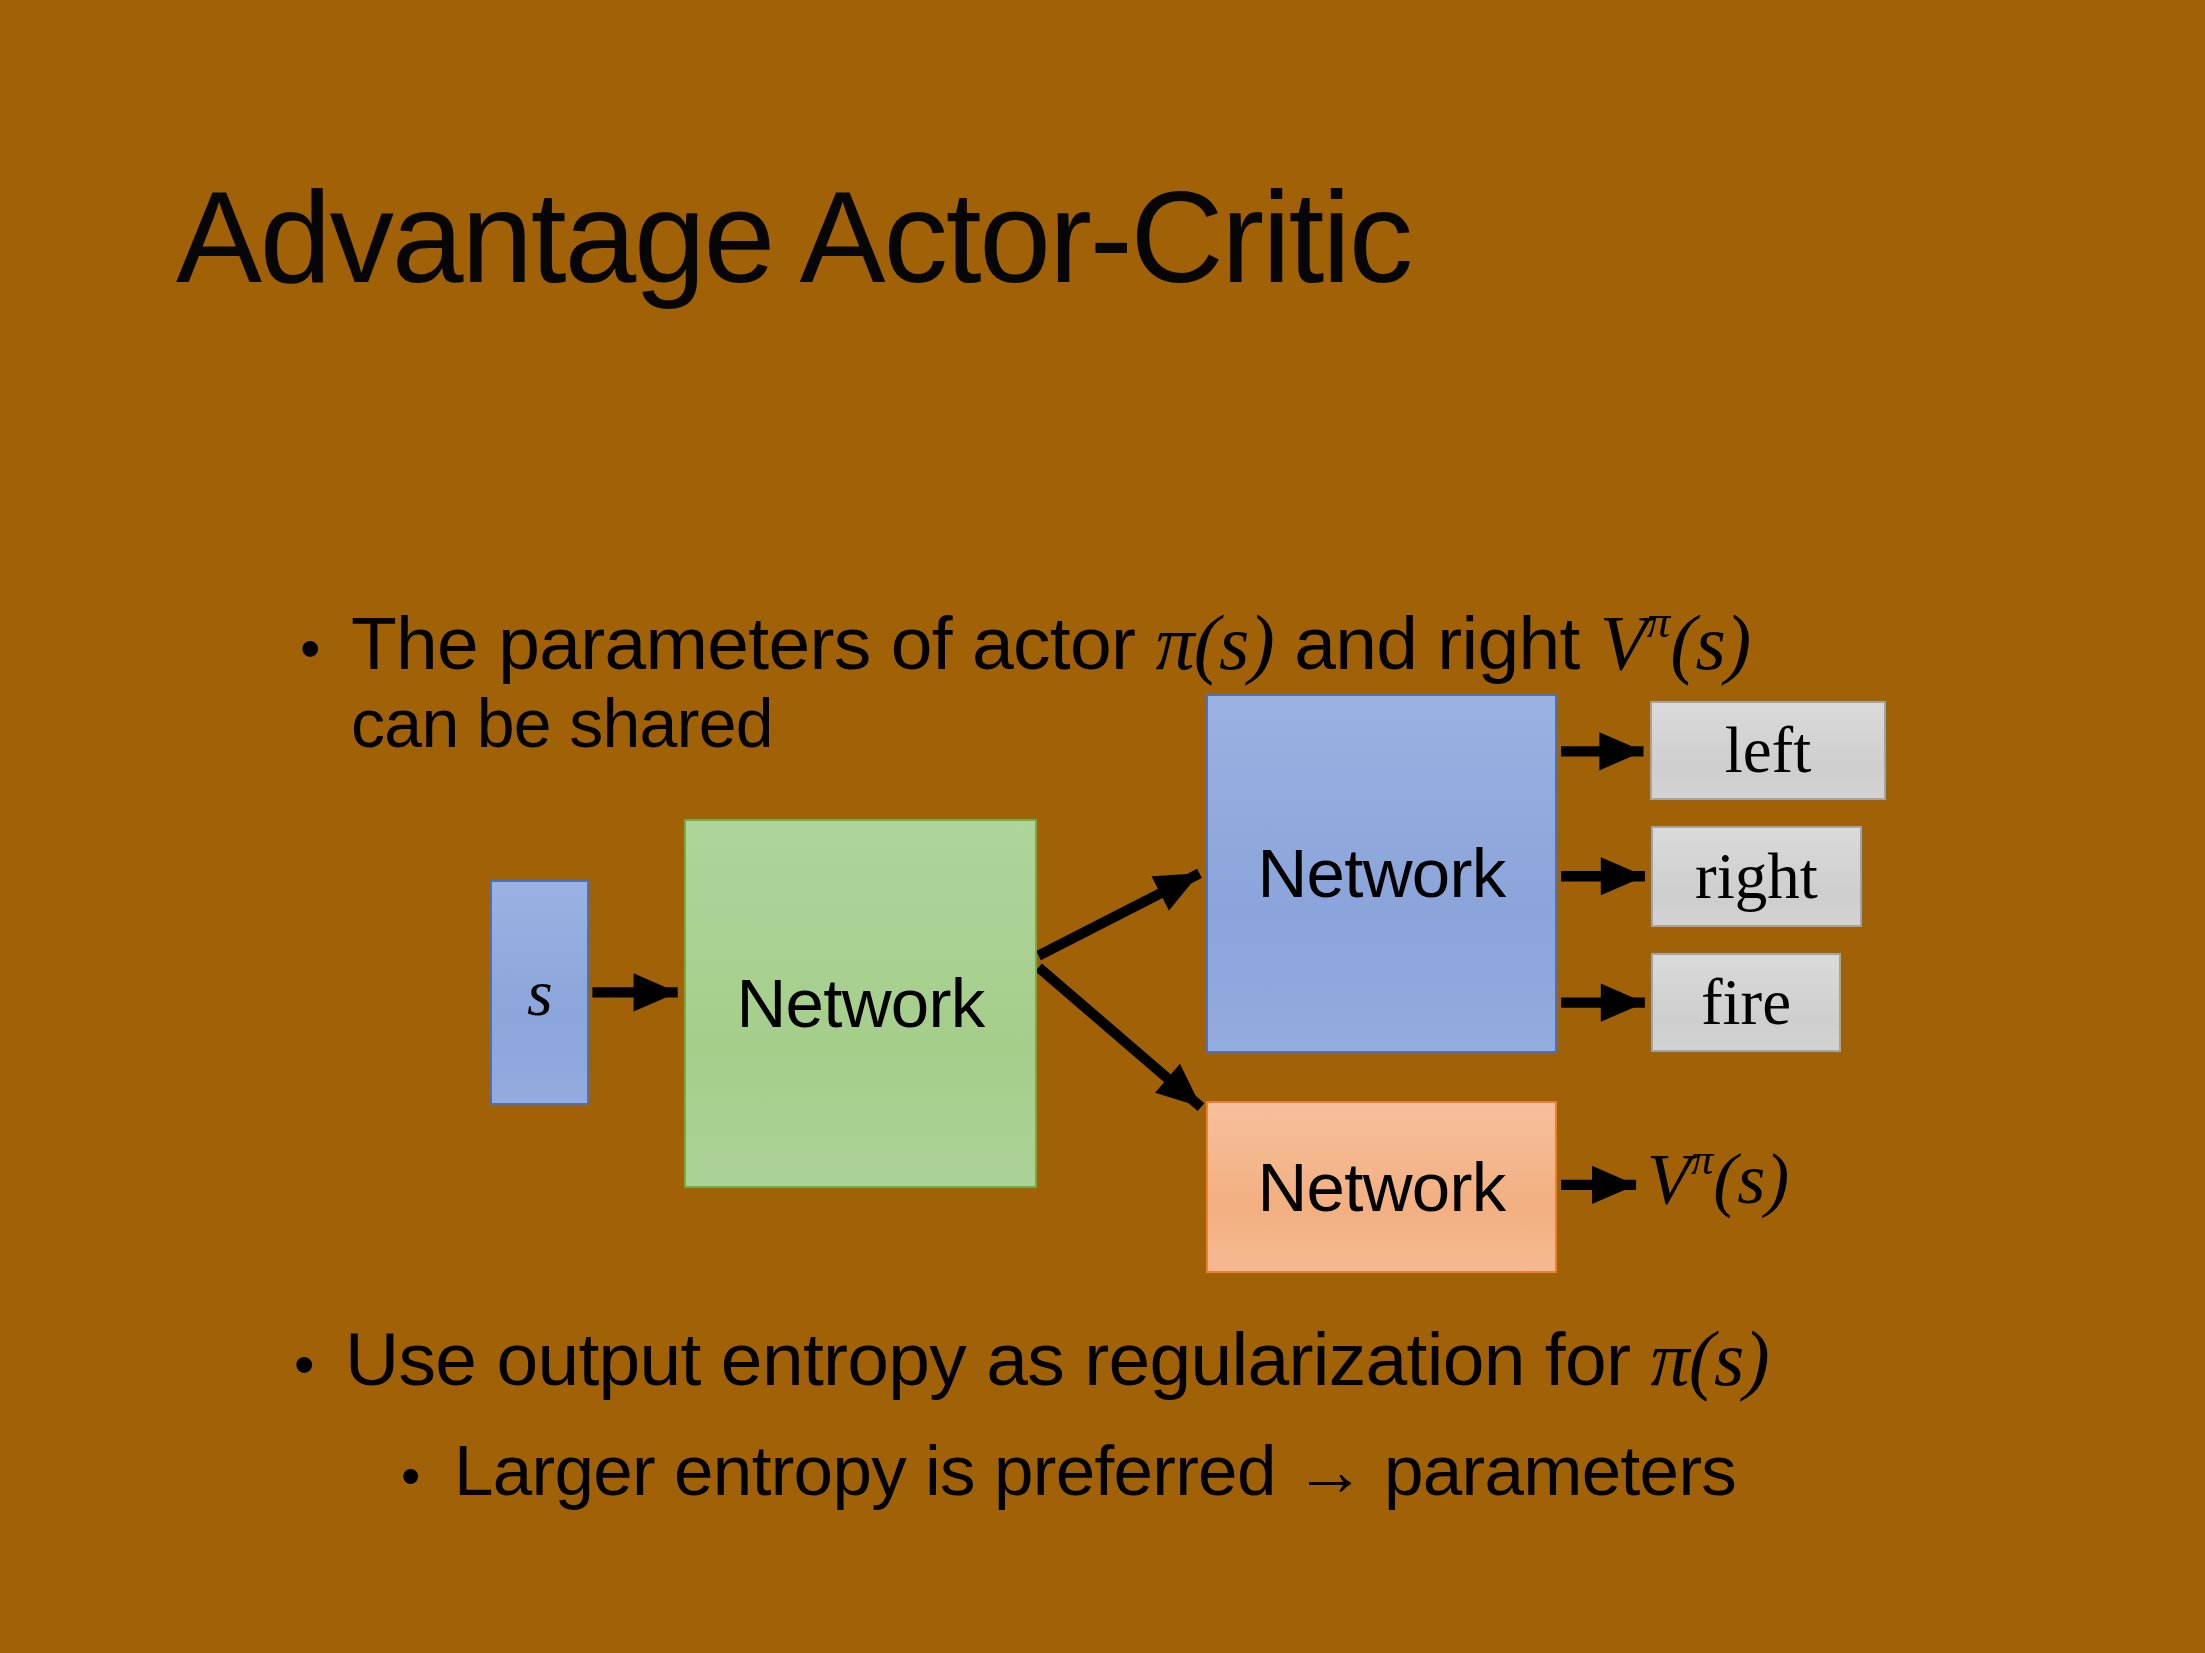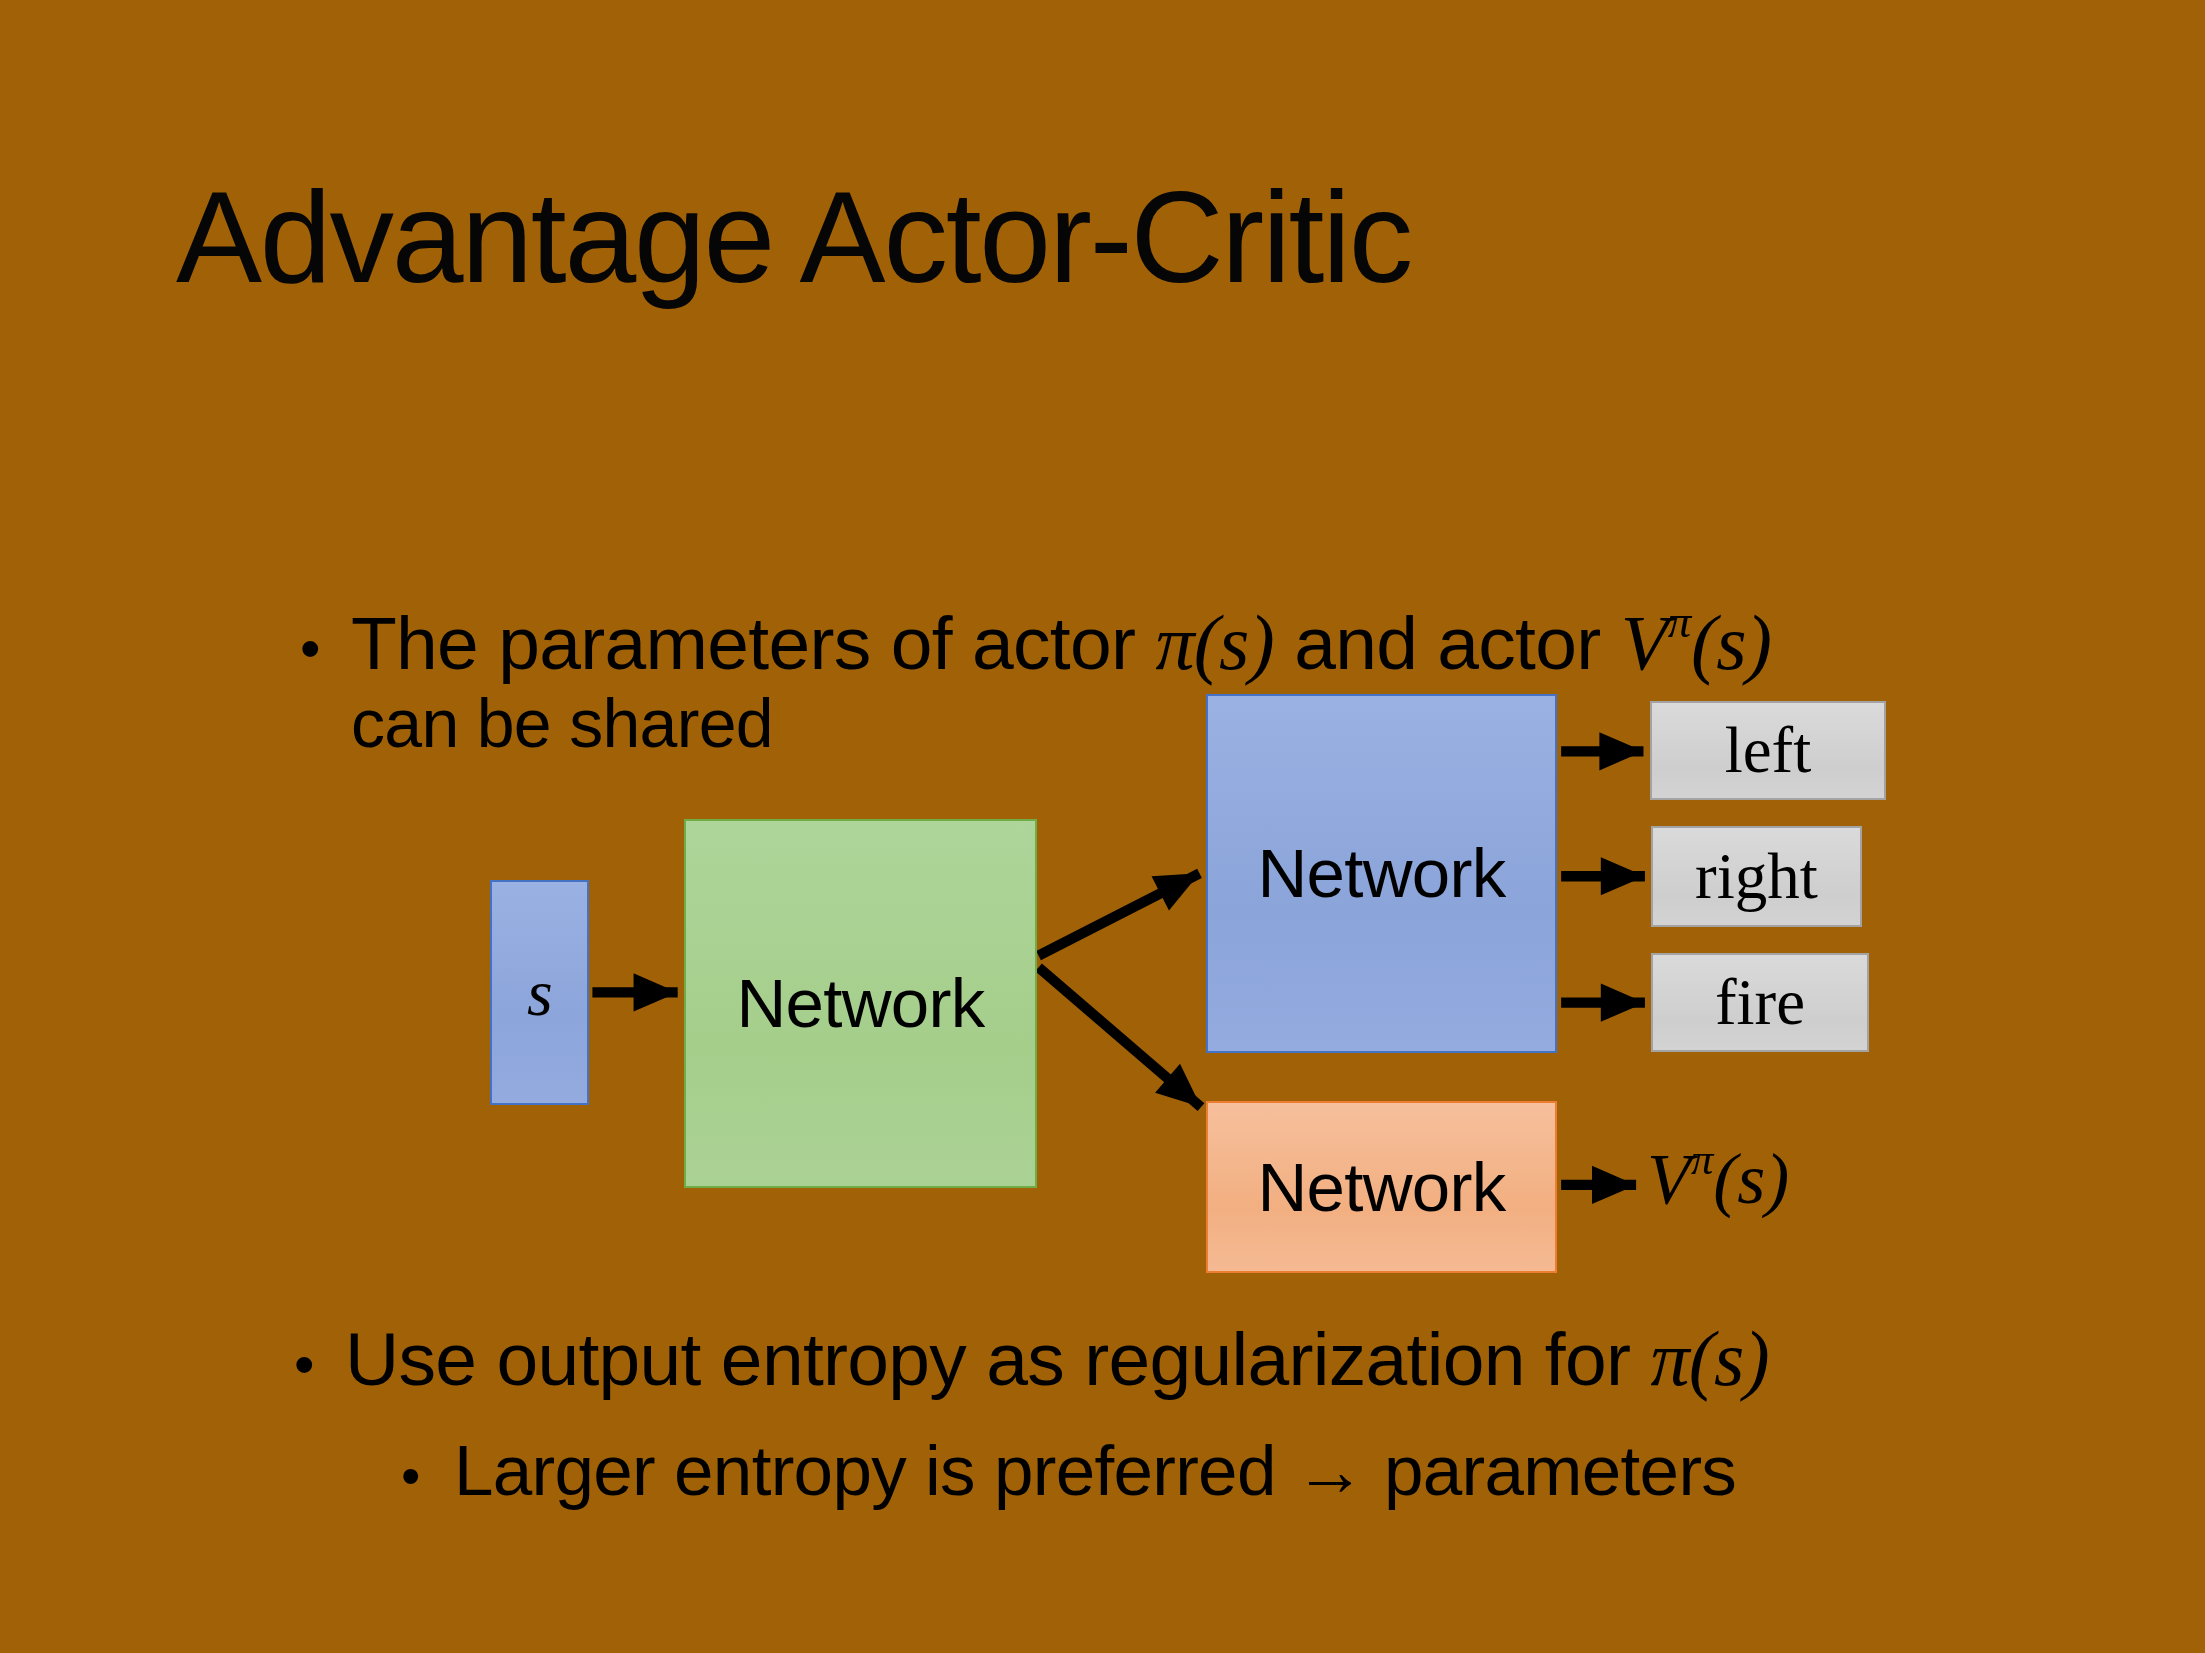--- a/index.html
+++ b/index.html
@@ -40,40 +40,40 @@
        background:linear-gradient(180deg,#9AB1E3 0%,#8BA4D9 60%,#93ABDF 100%);
        border:2.2px solid #4472C4;}
   .critic-box{left:1206px;top:1101px;width:351px;height:172px;
        background:linear-gradient(180deg,#F6C09C 0%,#F2AF81 62%,#F5BA93 100%);
        border:2.2px solid #ED7D31;}
   .action-box{background:linear-gradient(180deg,#DADADA 0%,#CECECE 70%,#D3D3D3 100%);
        border:2.2px solid #A3A3A3;}
   .action-box .lbl{font-family:"Liberation Serif",serif;font-size:65px;letter-spacing:0;}
   .act-left {left:1650px;top:701px; width:236px;height:99px;}
   .act-right{left:1651px;top:826px;width:211px;height:101px;}
-  .act-fire {left:1651px;top:953px;width:218px;height:99px;}
+  .act-fire {left:1651px;top:953px;width:190px;height:99px;}
 
   .v-out{position:absolute;left:1647px;top:1136px;font-size:72px;white-space:nowrap;
          font-family:"Liberation Serif",serif;font-style:italic;line-height:1.2;}
   .v-out sup{font-size:0.62em;position:relative;top:-0.08em;vertical-align:super;}
 
   svg.arrows{position:absolute;left:0;top:0;width:2205px;height:1654px;
              pointer-events:none;}
   svg.arrows line{stroke:#000;stroke-width:14px;}
 </style>
 </head>
 <body>
 
 <div class="slide">
 
   <div class="title">Advantage Actor-Critic</div>
 
 
   <div class="line l2a">
-    <span class="bullet">•</span><span>The parameters of actor </span><span class="math">π(s)</span><span> and actor </span><span class="math"><span>V</span><sup>π</sup><span>(s)</span></span>
+    <span class="bullet">•</span><span>The parameters of actor </span><span class="math">π(s)</span><span> and right </span><span class="math"><span>V</span><sup>π</sup><span>(s)</span></span>
   </div>
 
   <div class="line l2b">can be shared</div>
 
   <div class="line l2c">
     <span class="bullet">•</span><span>Use output entropy as regularization for </span><span class="math">π(s)</span>
   </div>
 
   <div class="line l3">
     <span class="bullet">•</span><span>Larger entropy is preferred → parameters</span>

